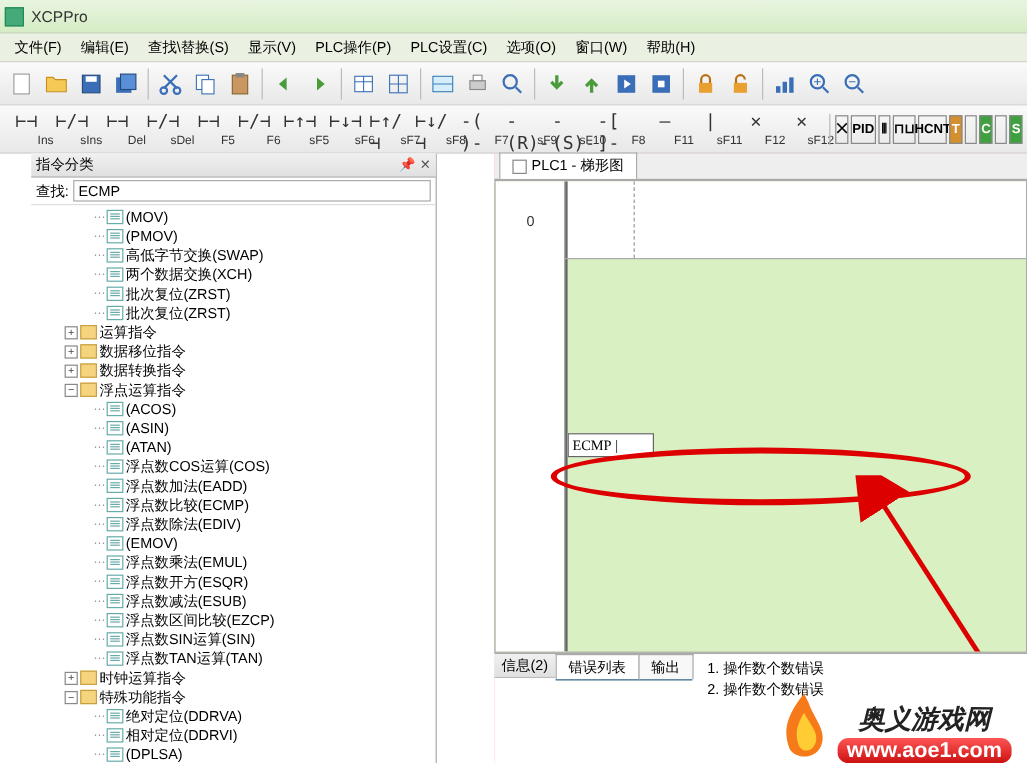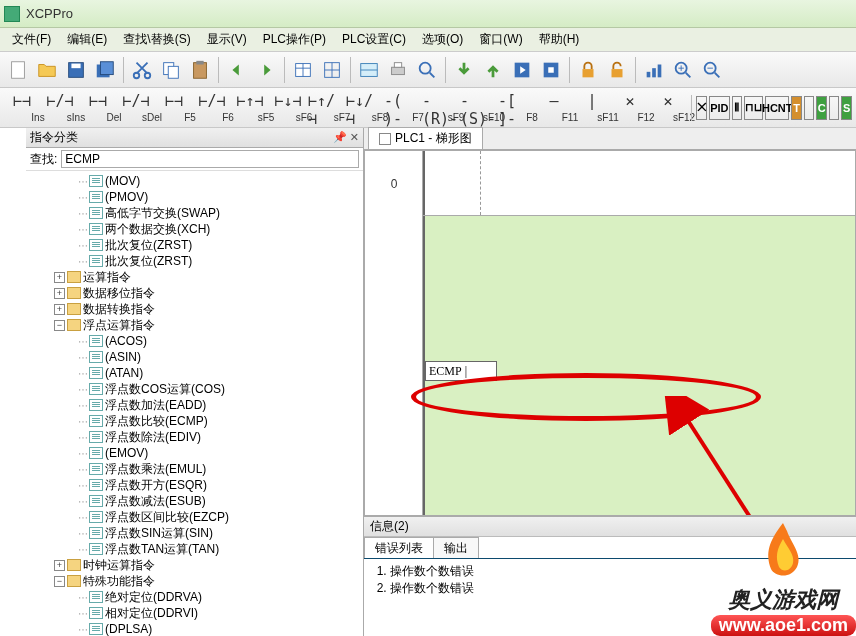--- a/index.html
+++ b/index.html
@@ -43,48 +43,48 @@
   .tree-item .toggle { width: 11px; height: 11px; border: 1px solid #888; display: inline-flex; align-items: center; justify-content: center; font-size: 9px; line-height: 1; color: #444; margin-right: 2px; background: #fff; }
   .tree-item .dots { color: #999; margin-right: 2px; font-size: 10px; letter-spacing: -1px; }
   .tree-item .icon { width: 14px; height: 12px; margin-right: 2px; display: inline-flex; }
   .tree-item .icon.folder { background: #f5d480; border: 1px solid #c9a040; }
   .tree-item .icon.doc { background: #fff; border: 1px solid #6aa; position: relative; }
   .tree-item .icon.doc::after { content: ""; position: absolute; left: 2px; top: 2px; right: 2px; height: 1px; background: #6aa; box-shadow: 0 2px #6aa, 0 4px #6aa; }
   .tree-item .text { color: #000; }
   .lvl-1 { padding-left: 28px; }
   .lvl-2 { padding-left: 52px; }
   
-  .main { flex: 1; display: flex; flex-direction: column; background: #f9a8d4; }
+  .main { flex: 1; display: flex; flex-direction: column; background: #f9a8d4; margin-left: 48px; }
   .tabrow { height: 22px; display: flex; align-items: flex-end; background: #eee; border-bottom: 1px solid #aaa; padding-left: 4px; }
   .tab { background: #fff; border: 1px solid #aaa; border-bottom: none; padding: 2px 10px; font-size: 12px; display: flex; align-items: center; gap: 4px; }
   .tab .doc-ico { width: 12px; height: 12px; background: #fff; border: 1px solid #888; }
   
   .ladder-area { flex: 1; background: #d9f0c2; position: relative; border: 1px solid #aaa; overflow: hidden; }
   .ladder-left { position: absolute; left: 0; top: 0; width: 58px; bottom: 0; background: #fff; border-right: 1px solid #aaa; }
   .ladder-num { position: absolute; left: 0; top: 26px; width: 58px; text-align: center; color: #333; }
   .rung-bg { position: absolute; left: 58px; top: 0; right: 0; height: 64px; background: #fff; }
   .rung-divider { position: absolute; left: 58px; top: 0; width: 58px; height: 64px; border-right: 1px dashed #999; }
   .rail { position: absolute; left: 58px; top: 0; bottom: 0; width: 2px; background: #666; }
   .rail2 { position: absolute; left: 58px; top: 64px; right: 0; height: 1px; background: #aaa; }
   
   .ecmp-box { position: absolute; left: 60px; top: 210px; width: 72px; height: 20px; border: 1px solid #666; background: #fff; display: flex; align-items: center; padding: 0 3px; font-family: Tahoma; }
   .ecmp-hint { position: absolute; left: 60px; top: 232px; width: 310px; height: 26px; border: 1px solid #666; background: #fff; display: flex; align-items: center; padding: 0 8px; font-family: Tahoma; }
   
   .red-ellipse { position: absolute; left: 46px; top: 222px; width: 350px; height: 48px; border: 5px solid #d00; border-radius: 50%; pointer-events: none; }
   .red-arrow { position: absolute; left: 280px; top: 245px; pointer-events: none; }
   
-  .info-panel { height: 120px; border-top: 1px solid #aaa; background: #fff; display: flex; flex-direction: column; }
+  .info-panel { height: 92px; border-top: 1px solid #aaa; background: #fff; display: flex; flex-direction: row; }
   .info-title { height: 20px; background: linear-gradient(#f0f0f0,#e0e0e0); display: flex; align-items: center; padding: 0 6px; border-bottom: 1px solid #bbb; }
   .info-tabs { display: flex; height: 22px; border-bottom: 1px solid #0c4a6e; }
   .info-tab { padding: 2px 10px; border: 1px solid #aaa; border-bottom: none; background: #f8f8f8; margin-right: -1px; }
   .info-tab.active { background: #fff; }
   .info-body { flex: 1; padding: 4px 8px; overflow: auto; }
   .info-body li { margin-left: 18px; list-style: decimal; }
   
-  .watermark { position: absolute; right: 0; bottom: 0; display: flex; flex-direction: column; align-items: center; gap: 4px; }
+  .watermark { position: absolute; right: 13px; bottom: 0; display: flex; align-items: flex-end; gap: 4px; }
   .wm-flame { width: 48px; height: 60px; }
   .wm-txt { display: flex; flex-direction: column; align-items: center; }
   .wm-cn { font-size: 22px; font-weight: bold; color: #222; font-style: italic; }
   .wm-url { background: linear-gradient(#f55,#c11); color: #fff; border-radius: 9px; padding: 0 8px; font-size: 18px; font-weight: bold; }
 </style>
 </head>
 <body>
 
 <div class="titlebar">
   <div class="titlebar-icon"></div>

